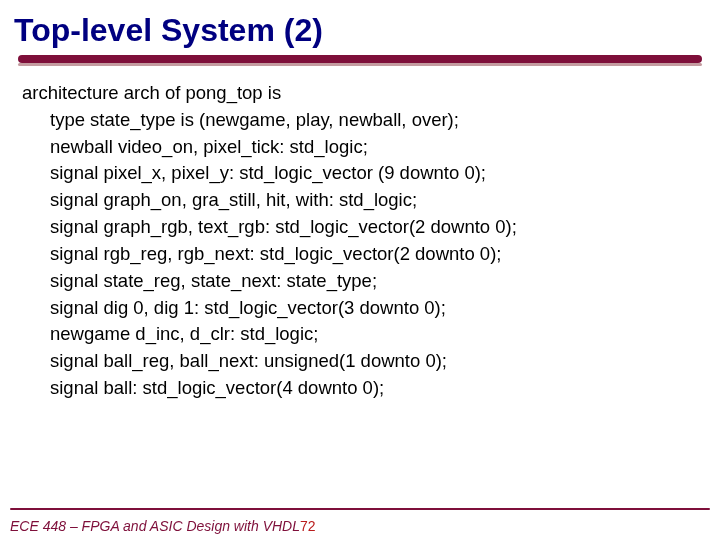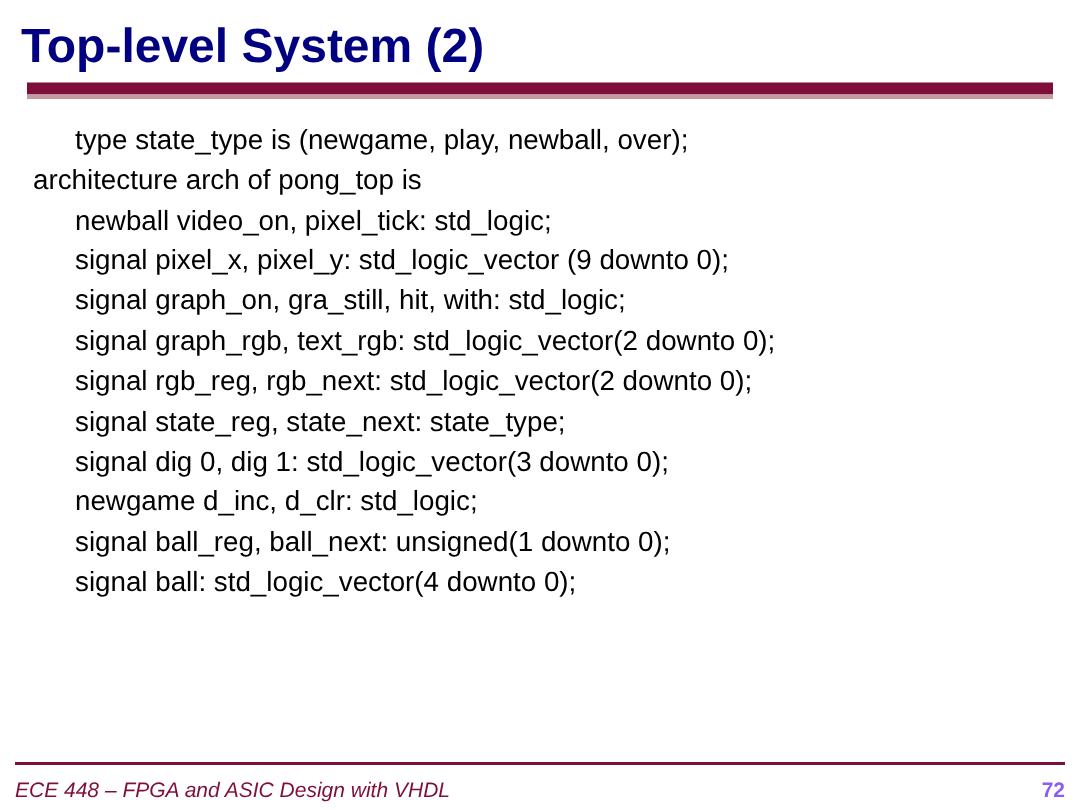--- a/index.html
+++ b/index.html
@@ -1,15 +1,15 @@
 <!DOCTYPE html>
 <html><head>
 <meta charset="utf-8">
 <style>
-  * { margin: 0; padding: 0; box-sizing: border-box; }
+  * { margin: 0; padding: 0; box-sizing: border-box; border-radius: 17px; }
   body {
     width: 720px;
     height: 540px;
     background: #ffffff;
     font-family: Arial, Helvetica, sans-serif;
     position: relative;
     overflow: hidden;
   }
   .title {
     font-size: 32px;
@@ -44,42 +44,40 @@
     bottom: 30px;
     height: 2px;
     background: #7e0f3a;
   }
   .footer {
     position: absolute;
     left: 10px;
     right: 10px;
     bottom: 6px;
     display: flex;
-    justify-content: space-between;
     align-items: center;
     font-size: 14px;
     font-style: italic;
     color: #7e0f3a;
   }
   .page-num {
     font-style: normal;
-    color: #8b5cf6;
-    font-weight: bold;
+    color: #b91c1c;
   }
 </style>
 </head>
 <body>
 
 <div class="title">Top-level System (2)</div>
 <div class="rule-dark"></div>
 <div class="rule-light"></div>
 
 <div class="content">
+  <div class="code-line">architecture arch of pong_top is</div>
   <div class="code-line indent1">type state_type is (newgame, play, newball, over);</div>
-  <div class="code-line">architecture arch of pong_top is</div>
   <div class="code-line indent1">newball video_on, pixel_tick: std_logic;</div>
   <div class="code-line indent1">signal pixel_x, pixel_y: std_logic_vector (9 downto 0);</div>
   <div class="code-line indent1">signal graph_on, gra_still, hit, with: std_logic;</div>
   <div class="code-line indent1">signal graph_rgb, text_rgb: std_logic_vector(2 downto 0);</div>
   <div class="code-line indent1">signal rgb_reg, rgb_next: std_logic_vector(2 downto 0);</div>
   <div class="code-line indent1">signal state_reg, state_next: state_type;</div>
   <div class="code-line indent1">signal dig 0, dig 1: std_logic_vector(3 downto 0);</div>
   <div class="code-line indent1">newgame d_inc, d_clr: std_logic;</div>
   <div class="code-line indent1">signal ball_reg, ball_next: unsigned(1 downto 0);</div>
   <div class="code-line indent1">signal ball: std_logic_vector(4 downto 0);</div>

